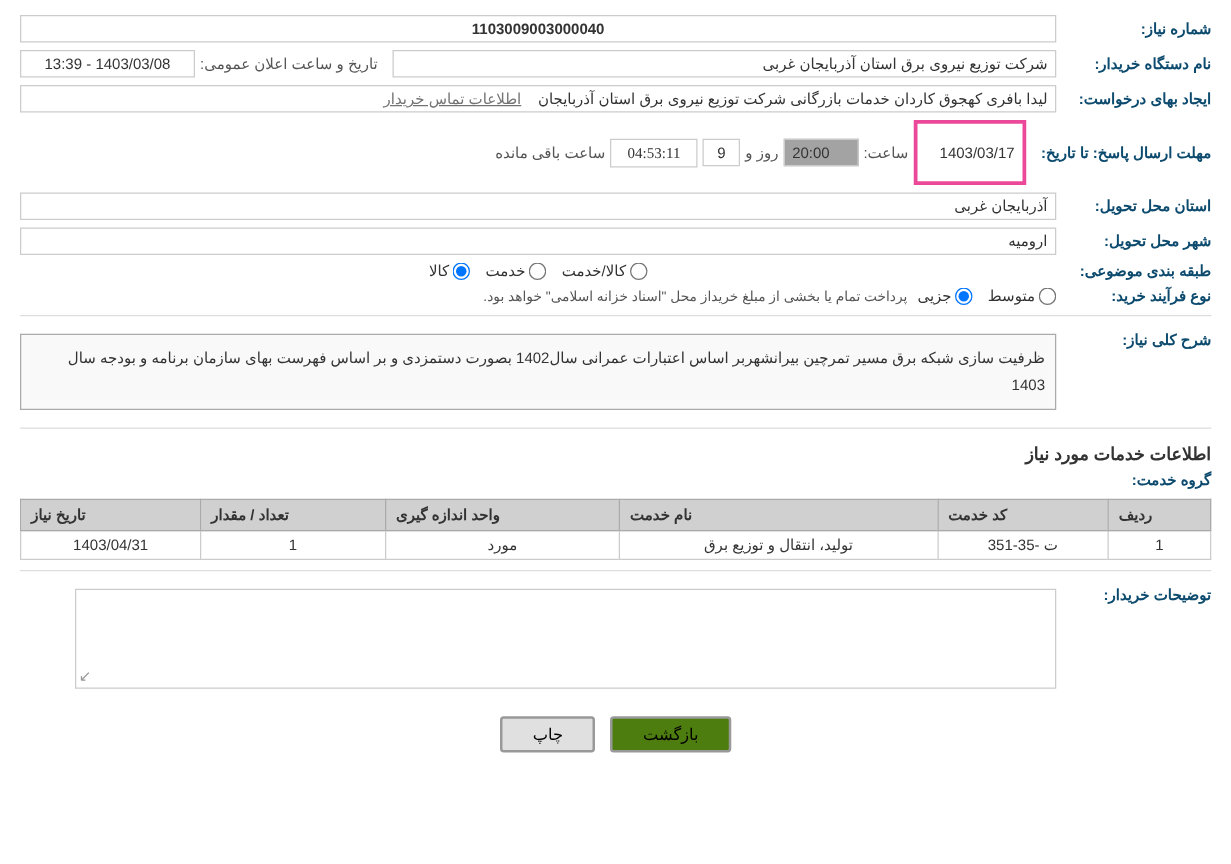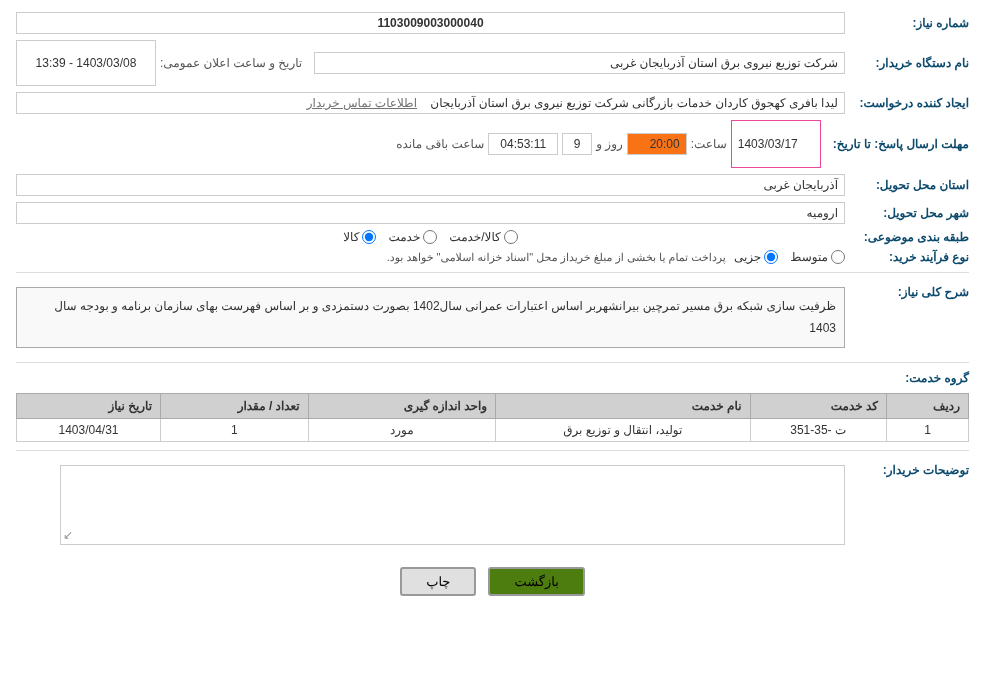--- a/index.html
+++ b/index.html
@@ -54,46 +54,47 @@
       border: none;
       background: none;
       text-decoration: underline;
       cursor: pointer;
     }
     .inline-label {
       white-space: nowrap;
       color: #555;
     }
     .date-field {
-      border: 1px solid #ec4899;
+      border: 3px solid #ec4899;
       background: #fff;
       padding: 16px 6px;
       min-width: 90px;
-      text-align: left;
+      text-align: right;
     }
     .time-field {
       border: 1px solid #ccc;
-      background: #f97316;
+      background: #a3a3a3;
       padding: 3px 6px;
       min-width: 60px;
-      text-align: right;
+      text-align: left;
     }
     .day-field {
       border: 1px solid #ccc;
       background: #fff;
       padding: 3px 6px;
       min-width: 30px;
       text-align: center;
     }
     .remaining-field {
       border: 1px solid #ccc;
       background: #fff;
       padding: 3px 5px;
       min-width: 70px;
       text-align: center;
+      font-family: Liberation Serif, serif;
     }
     .radio-group {
       display: flex;
       align-items: center;
       gap: 12px;
       flex: 1;
       justify-content: center;
     }
     .radio-item {
       display: flex;
@@ -122,21 +123,21 @@
     }
     .services-table {
       width: 100%;
       border-collapse: collapse;
       margin: 8px 0;
     }
     .services-table th {
       background: #d0d0d0;
       border: 1px solid #aaa;
       padding: 5px 8px;
-      text-align: right;
+      text-align: left;
       font-weight: bold;
     }
     .services-table td {
       border: 1px solid #ccc;
       padding: 4px 8px;
       text-align: center;
     }
     .services-table tr:nth-child(even) td {
       background: #f5f5f5;
     }
@@ -180,21 +181,21 @@
       background: #e0e0e0;
       border-color: #999;
     }
     .divider {
       border: none;
       border-top: 1px solid #ddd;
       margin: 8px 0;
     }
     .announcement-date {
       border: 1px solid #ccc;
-      padding: 15px 6px;
+      padding: 3px 6px;
       min-width: 140px;
       text-align: center;
       background: #fff;
     }
   </style>
 </head>
 <body>
 
 <div class="page-wrapper">
 
@@ -206,21 +207,21 @@
     </div>
 
     <div class="form-row">
       <span class="form-label">نام دستگاه خریدار:</span>
       <div class="form-value" style="flex:2;">شرکت توزیع نیروی برق استان آذربایجان غربی</div>
       <span class="inline-label" style="white-space:nowrap; margin-right:8px;">تاریخ و ساعت اعلان عمومی:</span>
       <div class="announcement-date">1403/03/08 - 13:39</div>
     </div>
 
     <div class="form-row">
-      <span class="form-label">ایجاد کننده درخواست:</span>
+      <span class="form-label">ایجاد بهای درخواست:</span>
       <div class="form-value" style="flex:2; direction:rtl;">
         <span>لیدا بافری کهجوق کاردان خدمات بازرگانی شرکت توزیع نیروی برق استان آذربایجان</span>
         &nbsp;&nbsp;
         <span class="form-value link-style" style="display:inline; border:none; padding:0;">اطلاعات تماس خریدار</span>
       </div>
     </div>
 
     <div class="form-row">
       <span class="form-label">مهلت ارسال پاسخ: تا تاریخ:</span>
       <div class="date-field">1403/03/17</div>
@@ -279,20 +280,21 @@
 
     <hr class="divider">
 
     <div class="form-row" style="align-items:flex-start;">
       <span class="form-label" style="padding-top:4px;">شرح کلی نیاز:</span>
       <div class="description-box" style="flex:1;">ظرفیت سازی شبکه  برق مسیر تمرچین بیرانشهربر اساس اعتبارات عمرانی  سال1402 بصورت دستمزدی  و بر اساس فهرست بهای سازمان برنامه و بودجه سال 1403</div>
     </div>
 
     <hr class="divider">
 
+    <div class="section-title">اطلاعات خدمات مورد نیاز</div>
 
     <div class="form-row">
       <span class="form-label">گروه خدمت:</span>
     </div>
 
     <table class="services-table">
       <thead>
         <tr>
           <th>ردیف</th>
           <th>کد خدمت</th>

